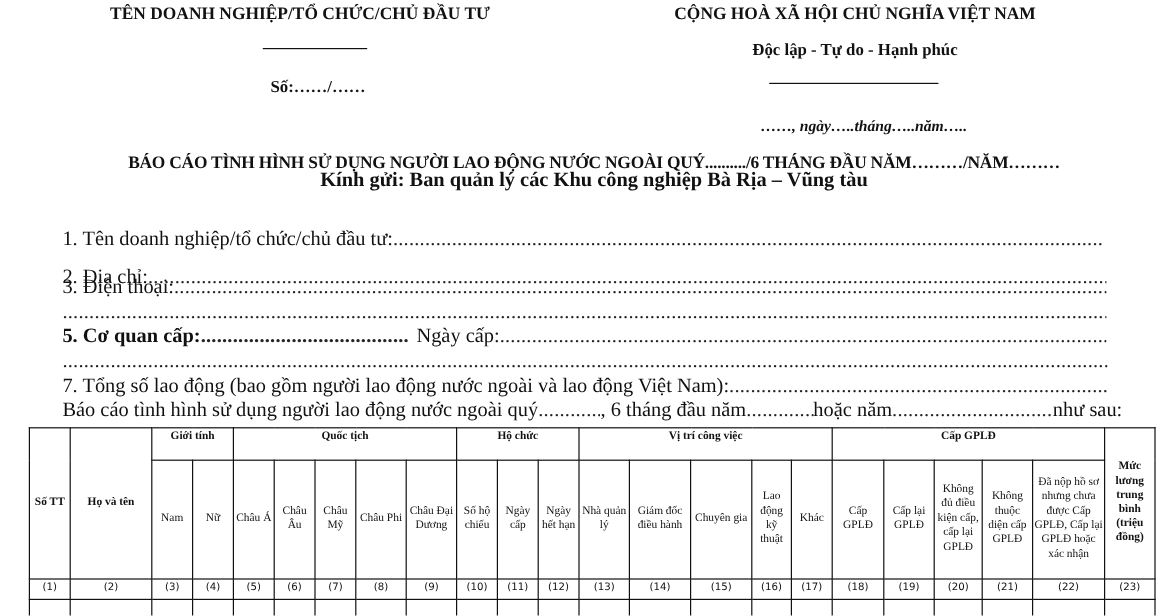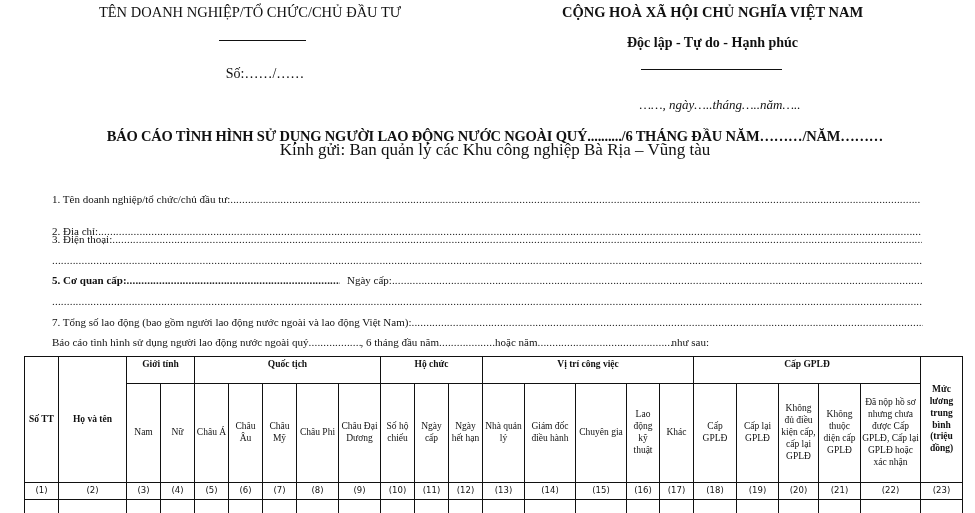--- a/index.html
+++ b/index.html
@@ -1,28 +1,28 @@
 <!DOCTYPE html>
 <html><head>
 <meta charset="utf-8">
 <style>
   html, body { margin:0; padding:0; background:#ffffff; }
   body { width:975px; height:513px; overflow:hidden; position:relative; font-family:"Liberation Serif", serif; color:#111; }
   .abs { position:absolute; }
-  .center { text-align:center; }
+  .center { text-align:center;font-weight:bold; }
   .h-left { left:40px; width:420px; top:4px; font-size:14.5px; }
   .rule-left { left:219px; top:40px; width:87px; height:0; border-top:1px solid #111; }
   .so { left:180px; width:170px; top:66px; font-size:14px; }
   .h-right { left:490px; width:445px; top:4px; font-size:14.5px; font-weight:bold; }
   .motto { left:490px; width:445px; top:35px; font-size:14px; font-weight:bold; }
   .rule-right { left:641px; top:69px; width:141px; height:0; border-top:1px solid #111; }
   .date { left:580px; width:280px; top:97px; font-size:13px; font-style:italic; }
   .title { left:60px; width:870px; top:128px; font-size:14.5px; font-weight:bold; letter-spacing:-0.2px; }
   .kinhgui { left:60px; width:870px; top:140px; font-size:17px; }
-  .field { left:52px; font-size:11px; height:14px; line-height:14px; white-space:nowrap; display:flex; }
+  .field { left:52px; font-size:17px; height:14px; line-height:14px; white-space:nowrap; display:flex; }
   .field .lbl { flex:none; }
   .field .dots { flex:1; overflow:hidden; white-space:nowrap; color:#222; letter-spacing:0.2px; }
   table.rpt { position:absolute; left:24px; top:356px; border-collapse:collapse; table-layout:fixed; font-size:9.5px; }
   table.rpt td, table.rpt th { border:1px solid #111; text-align:center; vertical-align:middle; padding:0 1px; line-height:1.25; font-weight:normal; overflow:hidden; }
   table.rpt th.b { font-weight:bold;margin-left:32px; }
   table.rpt th.grp { vertical-align:top; padding-top:2px; font-weight:bold; }
   table.rpt td.num { font-family:"DejaVu Sans", sans-serif; font-size:8.5px; vertical-align:top; padding-top:2px; }
 </style>
 </head>
 <body>

